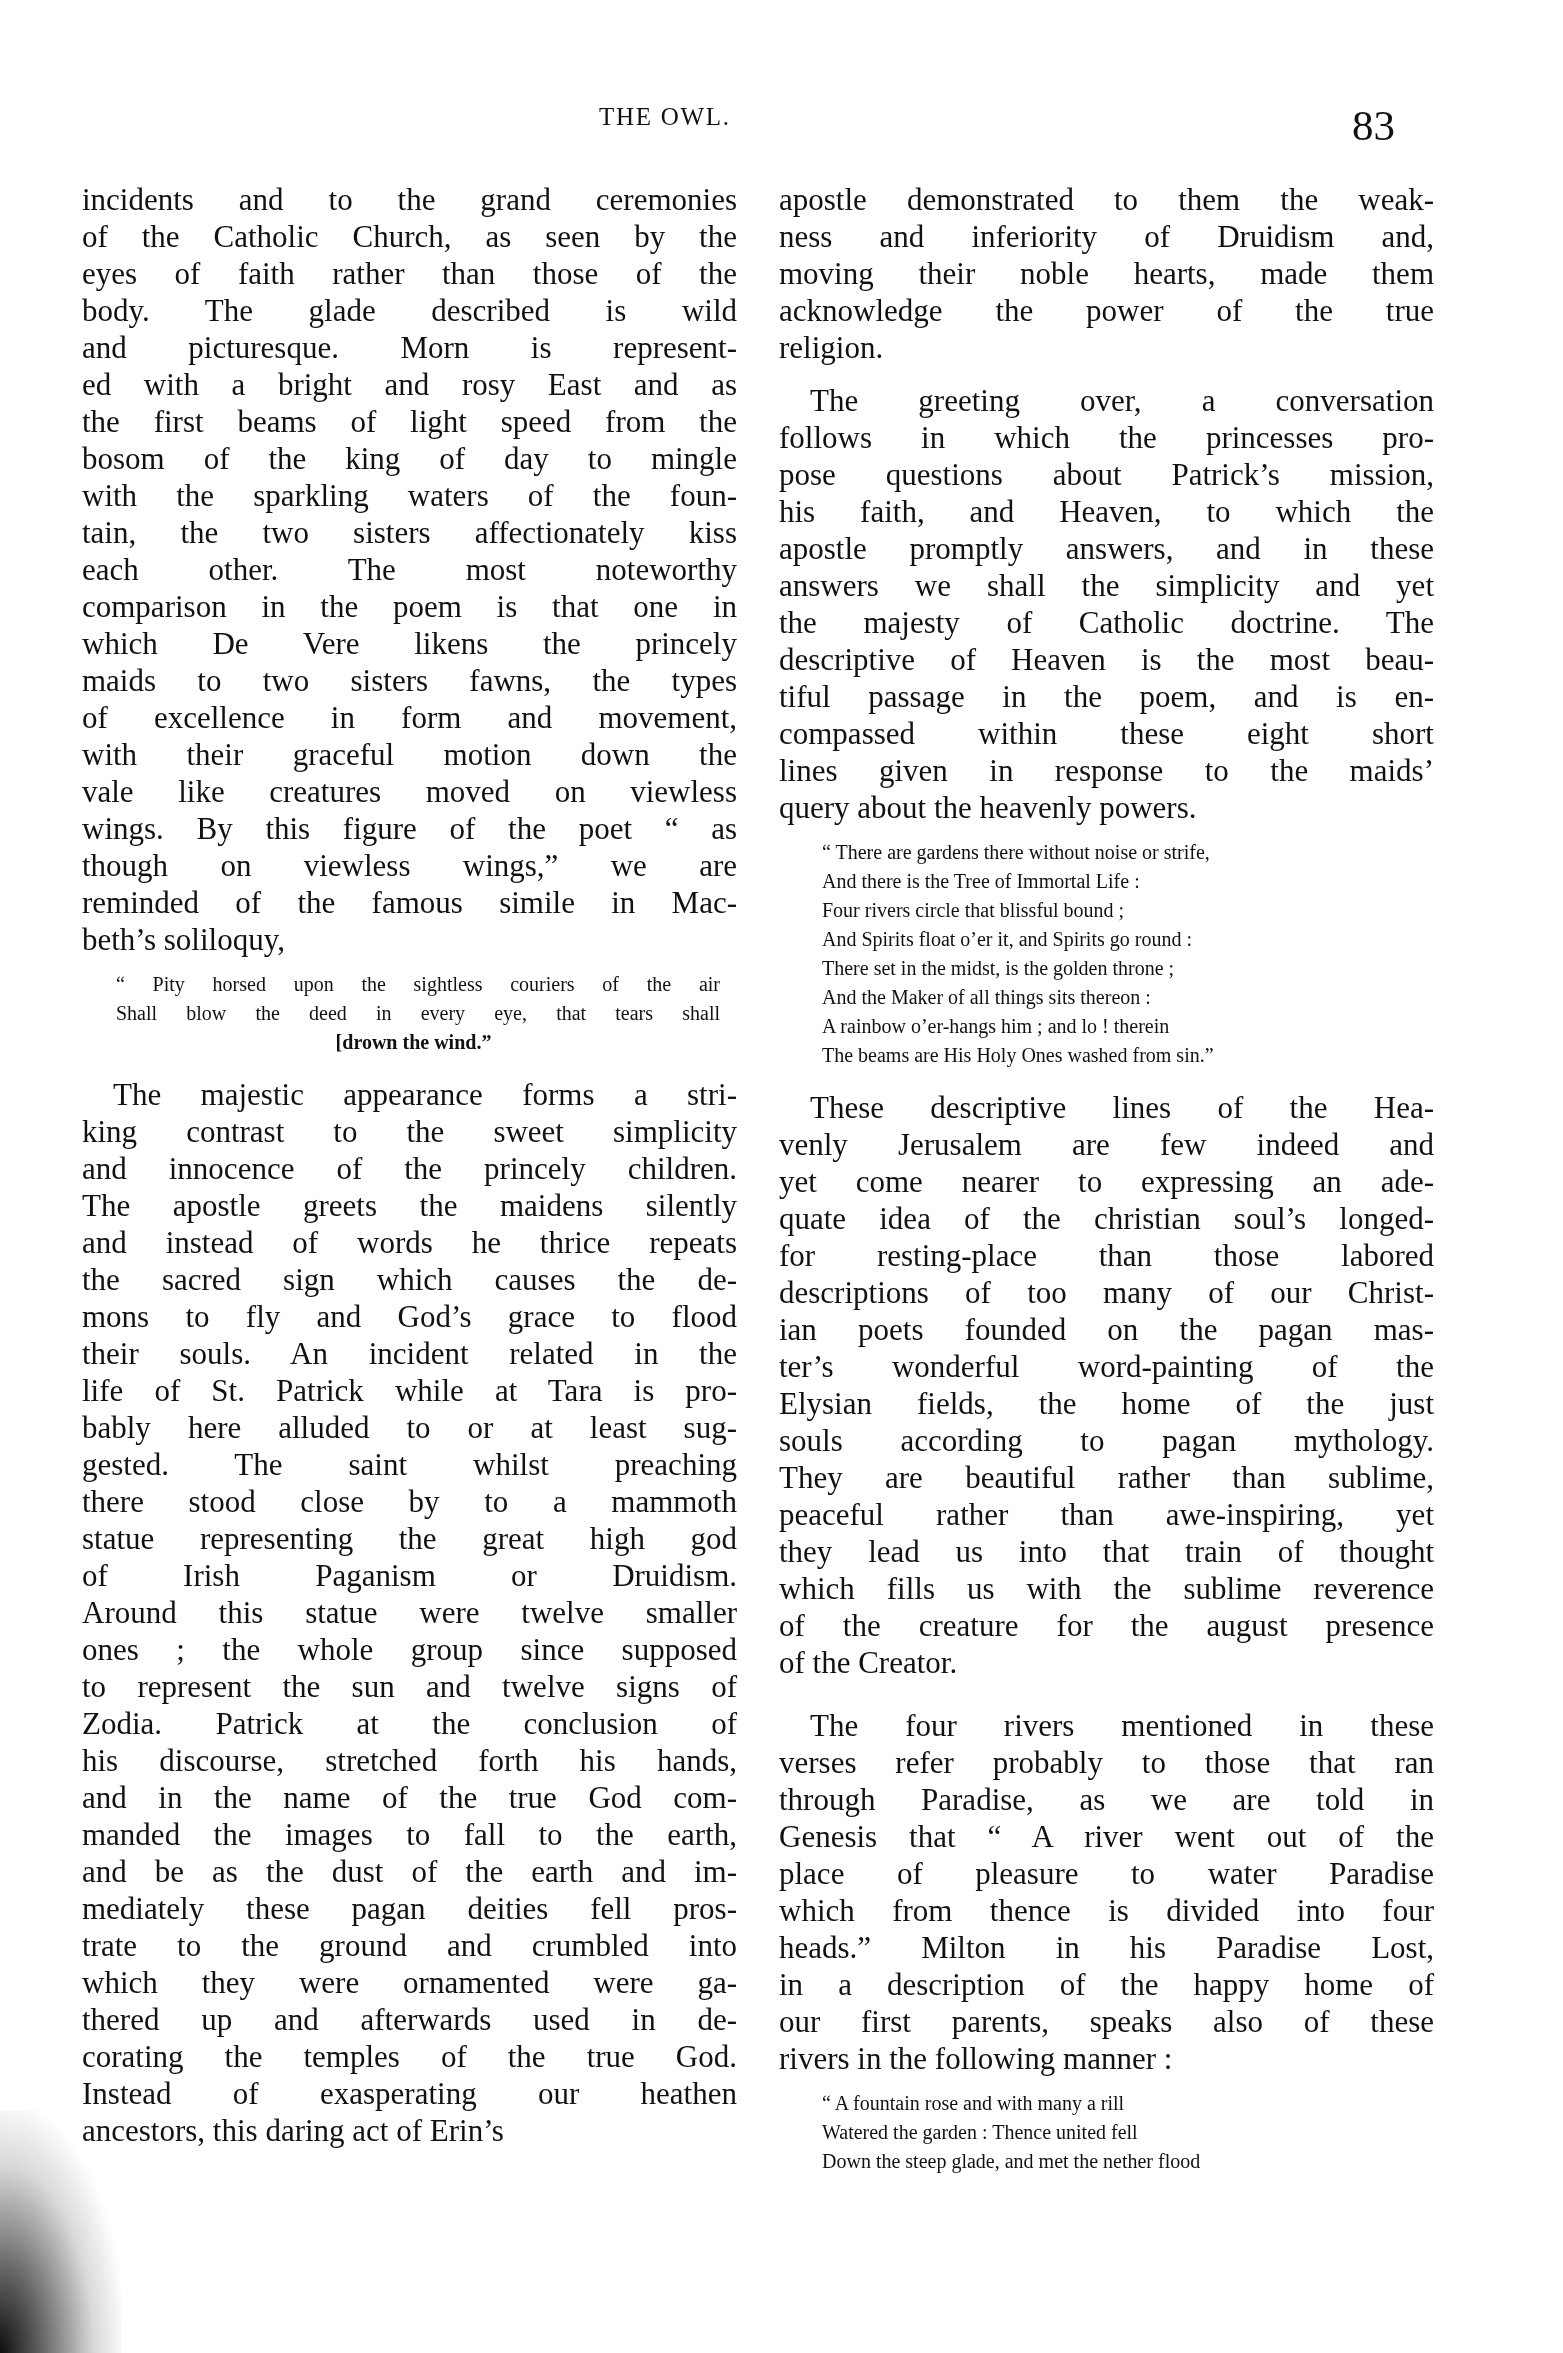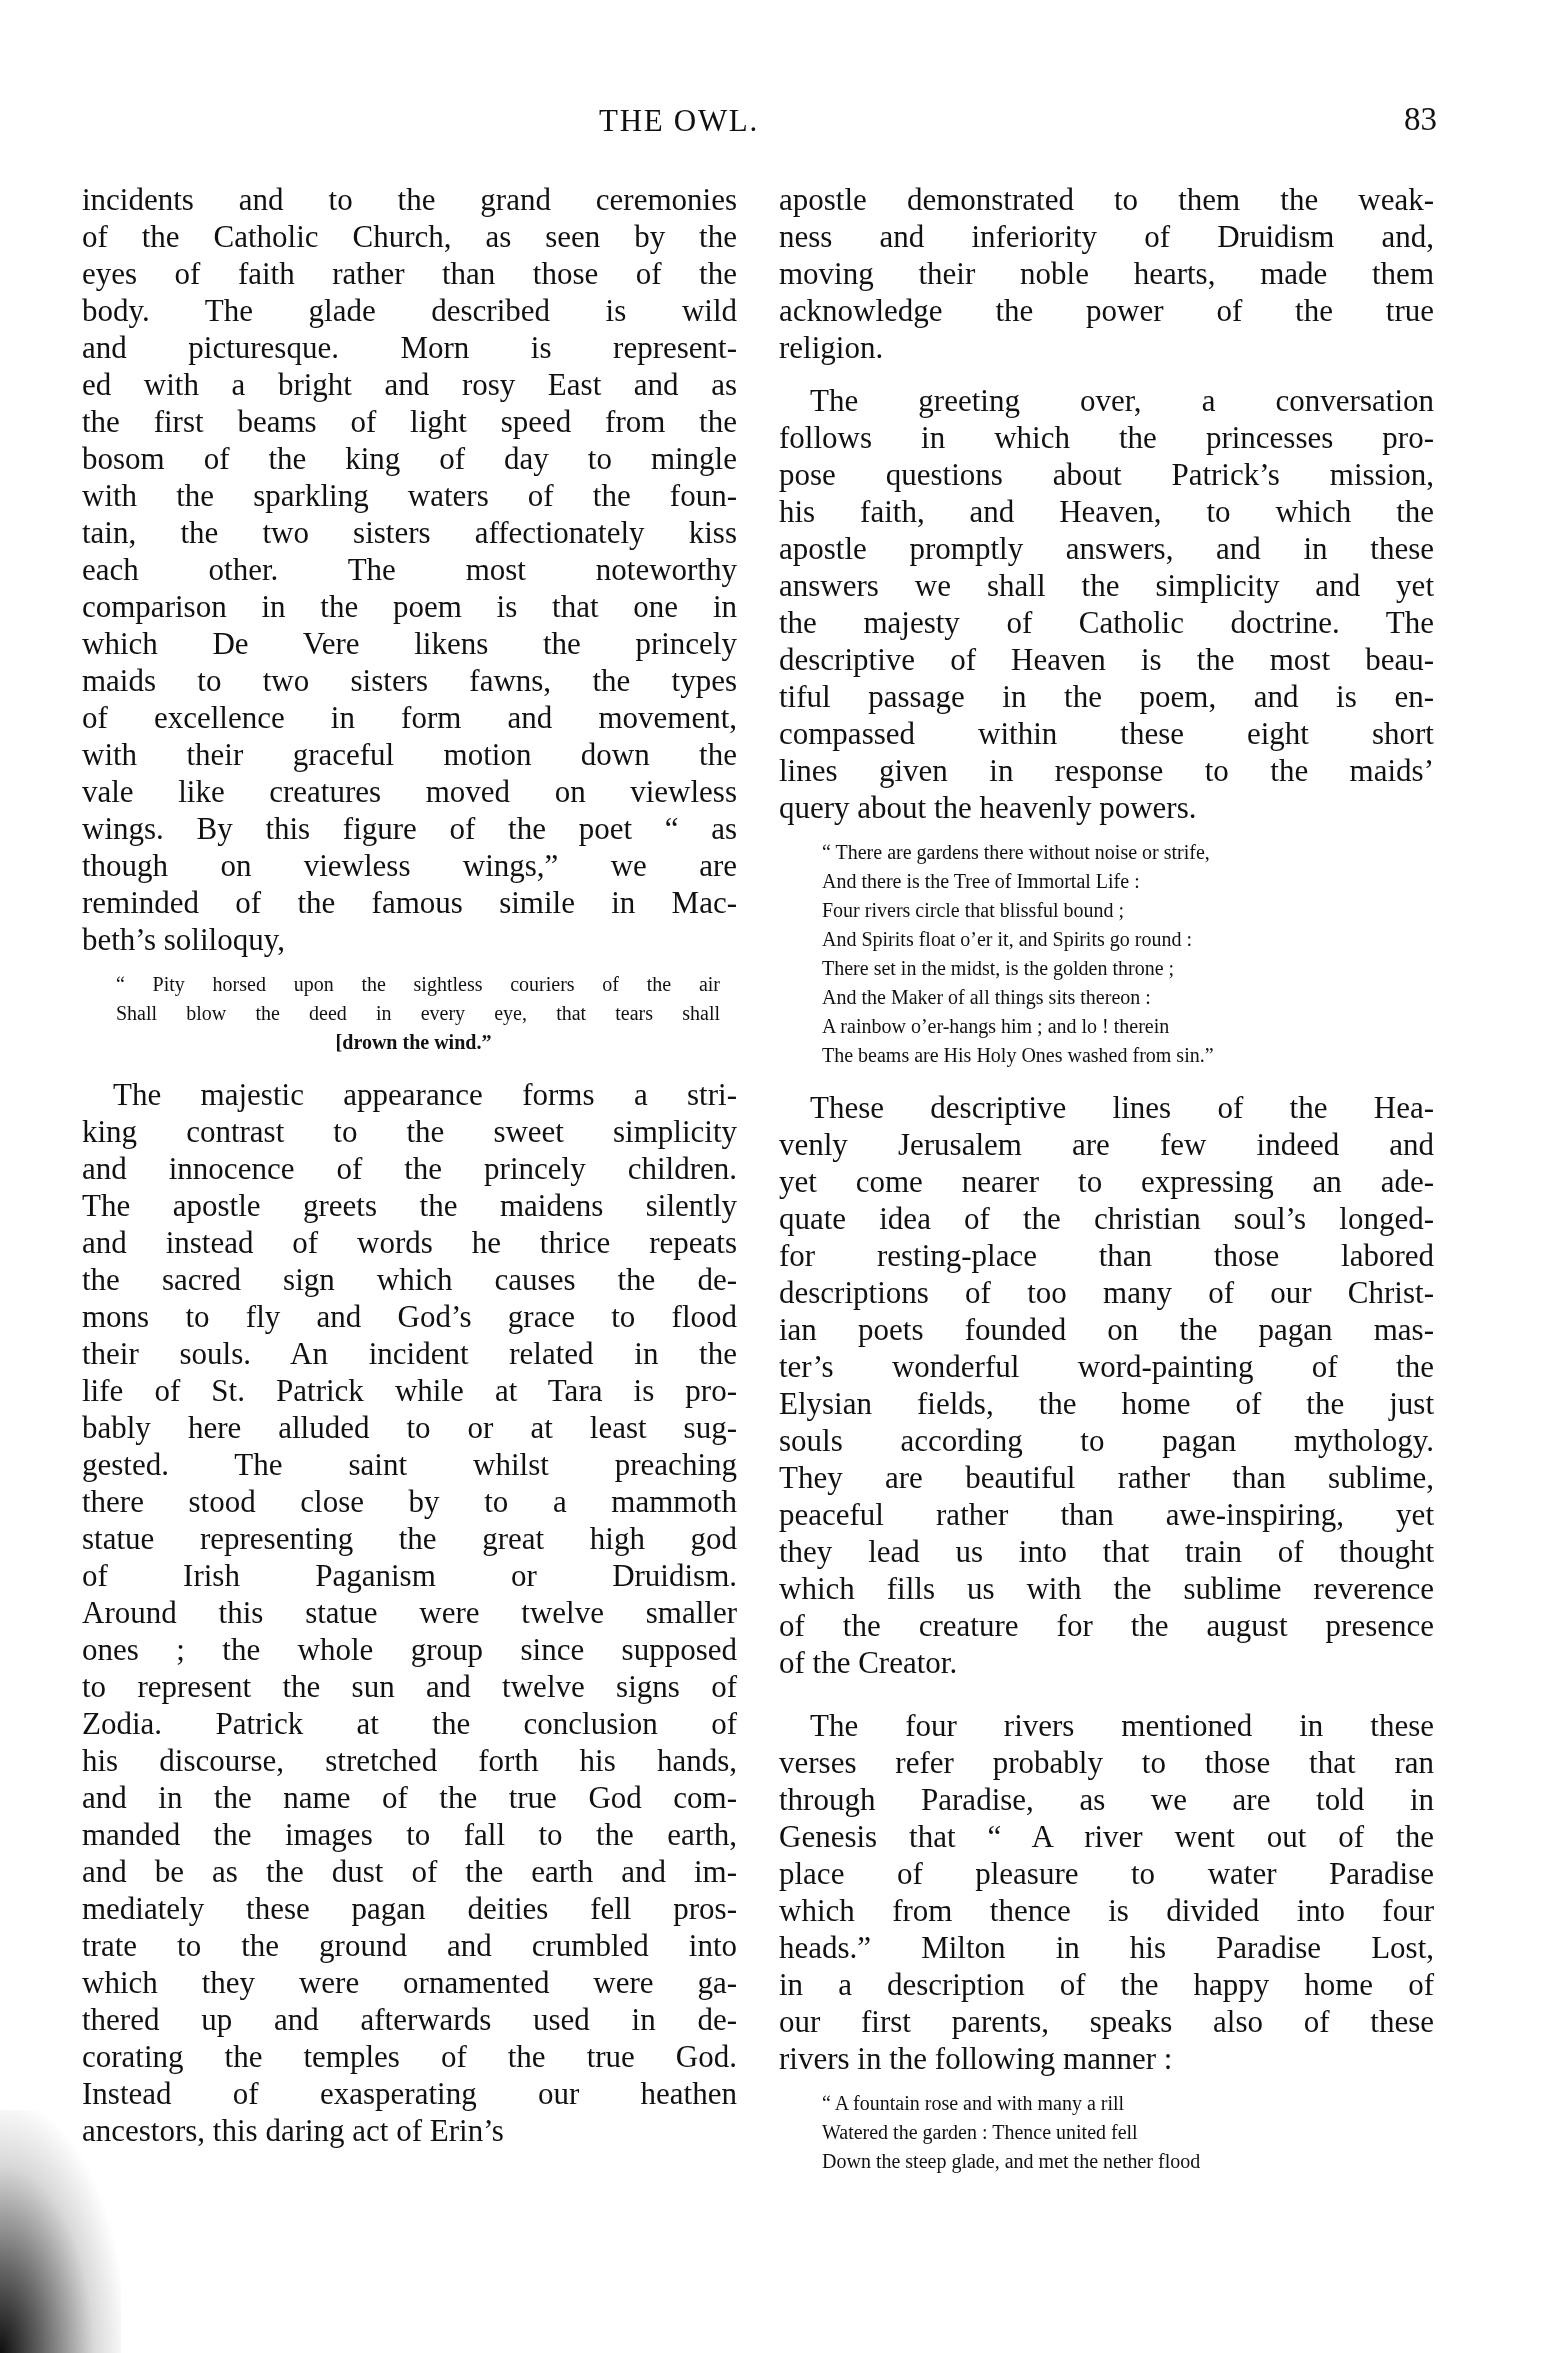--- a/index.html
+++ b/index.html
@@ -8,24 +8,24 @@
     font-family: "Liberation Serif", "DejaVu Serif", serif; color: #111;
   }
   .scan-shadow {
     position: absolute; left: 0; top: 2110px; width: 121px; height: 244px;
     background: radial-gradient(ellipse at 0% 100%, rgba(0,0,0,0.95) 0%, rgba(0,0,0,0.6) 25%, rgba(0,0,0,0.15) 55%, rgba(0,0,0,0) 75%);
   }
   .running-head {
     position: absolute; top: 103px; left: 0; width: 1563px; height: 52px;
   }
   .running-title {
-    position: absolute; left: 599px; top: 0; font-size: 31px; letter-spacing: 1.7px;
+    position: absolute; left: 599px; top: 0; font-size: 25px; letter-spacing: 1.7px;
   }
   .page-number {
-    position: absolute; left: 1404px; top: -1.7px; font-size: 33px;
+    position: absolute; left: 1352px; top: -1.7px; font-size: 43px;
   }
   .column { position: absolute; top: 181px; width: 655px; }
   .col-left { left: 82px; }
   .col-right { left: 779px; width: 655px; }
   .line {
     display: block; font-size: 31px; line-height: 37px; height: 37px;
     text-align: justify; text-align-last: justify; white-space: nowrap; overflow: visible;
   }
   .line.last { text-align-last: left; }
   .line.indent { padding-left: 31px; margin-top: 16px; }

